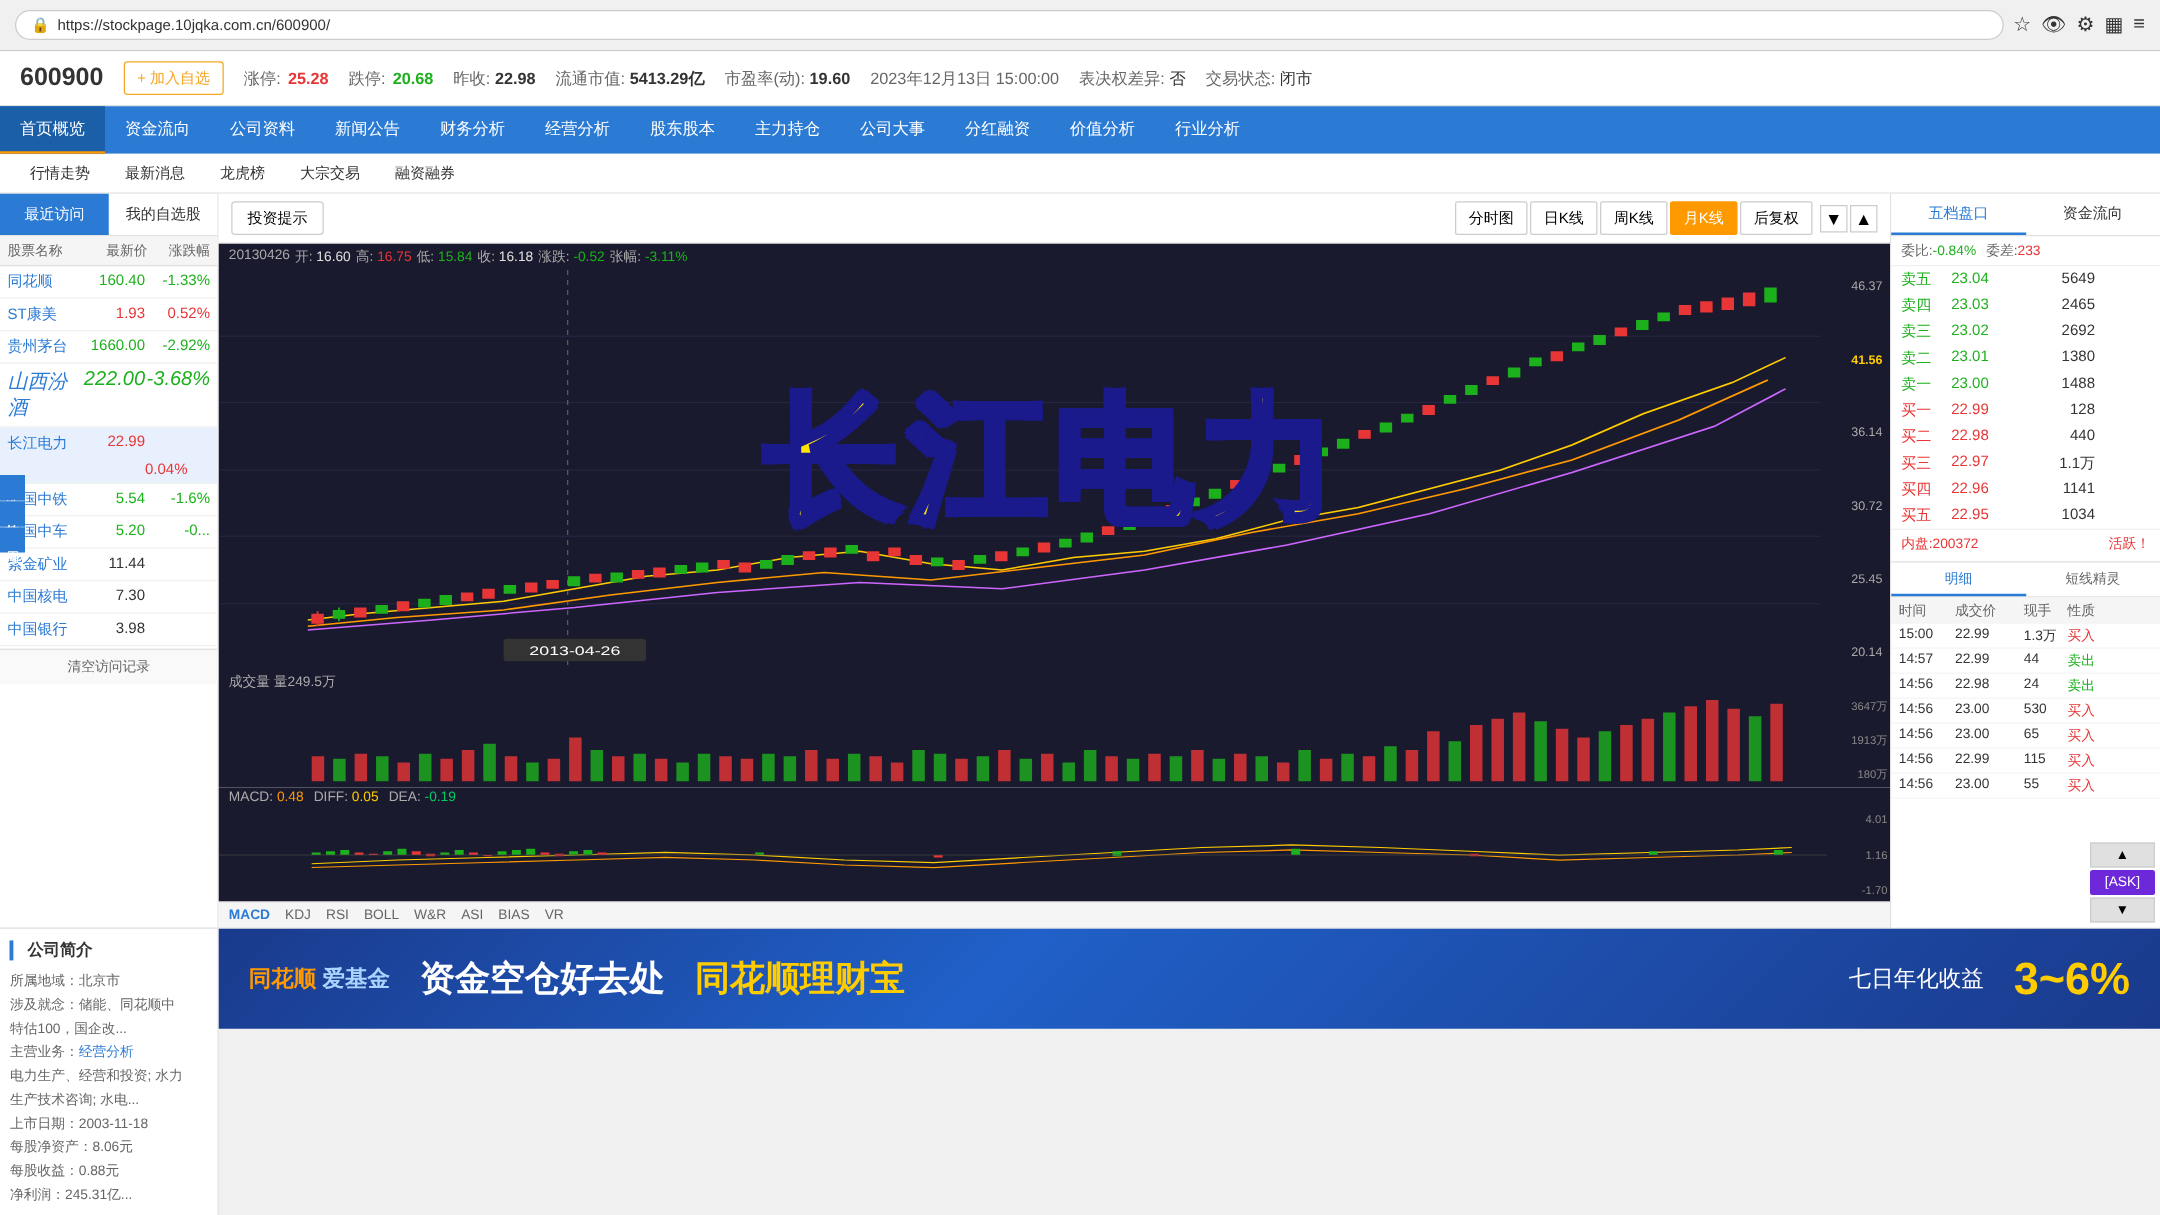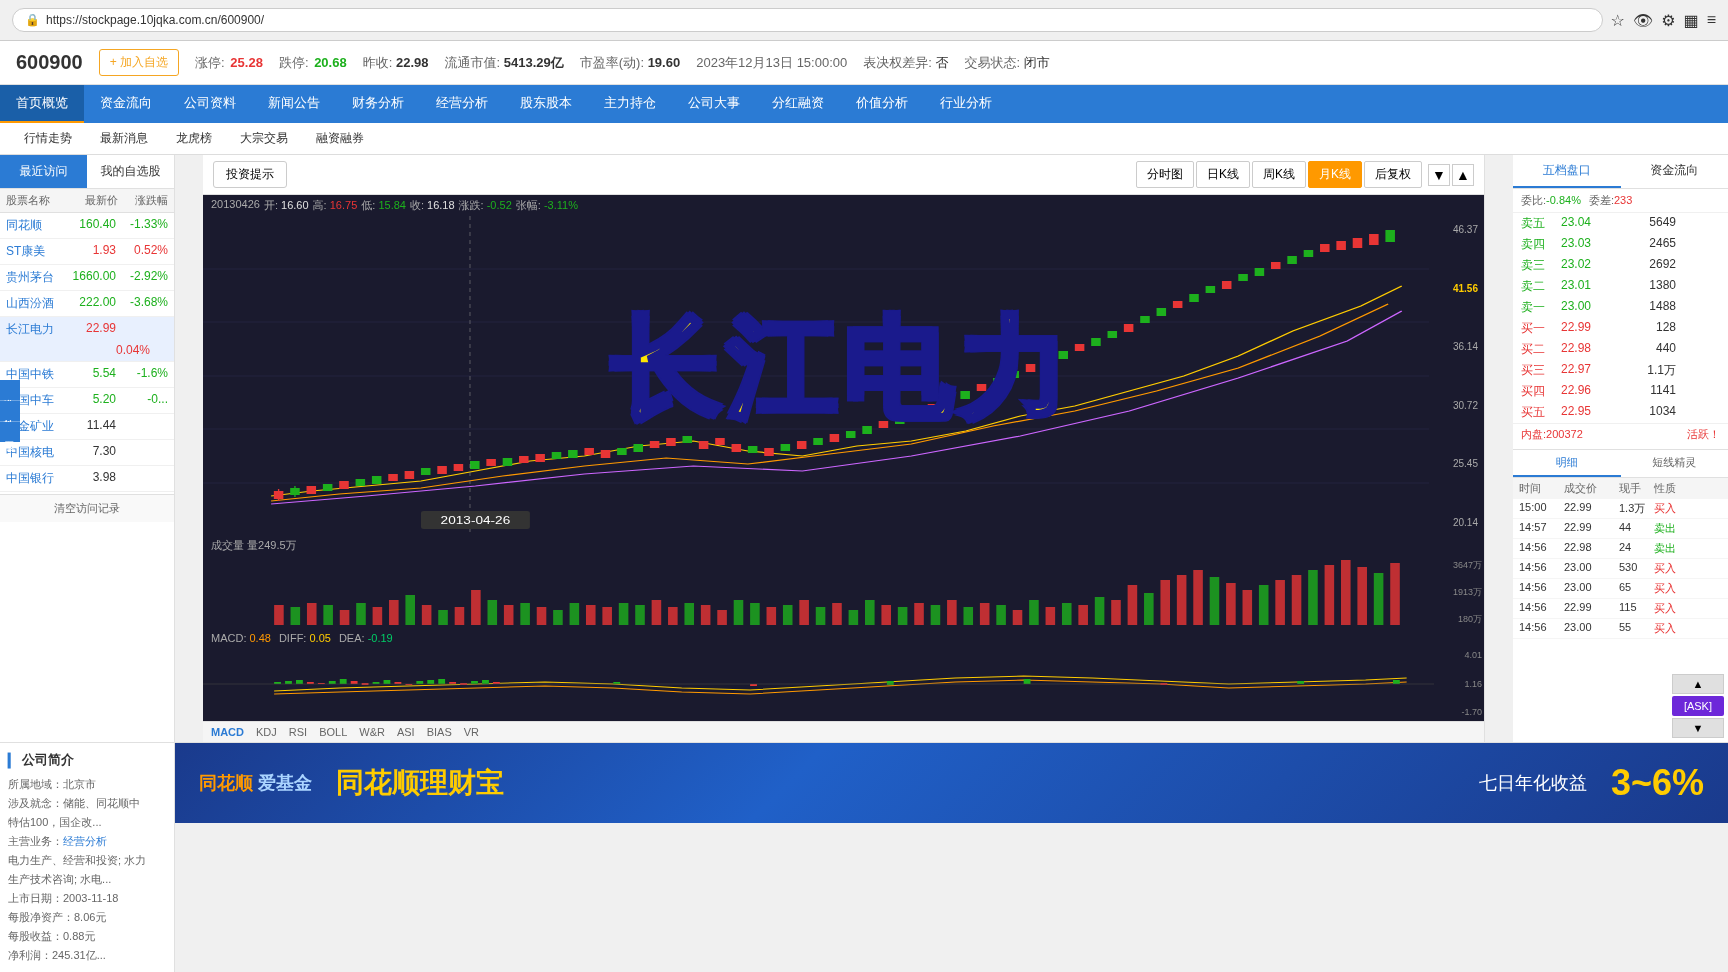--- a/index.html
+++ b/index.html
@@ -77,21 +77,21 @@
 </div>
 
 <div style="background:#fff; border-bottom:1px solid #ddd; display:flex; padding:0 10px;">
   <a style="color:#333; padding:7px 14px; text-decoration:none; font-size:12px; cursor:pointer;">行情走势</a>
   <a style="color:#333; padding:7px 14px; text-decoration:none; font-size:12px; cursor:pointer;">最新消息</a>
   <a style="color:#333; padding:7px 14px; text-decoration:none; font-size:12px; cursor:pointer;">龙虎榜</a>
   <a style="color:#333; padding:7px 14px; text-decoration:none; font-size:12px; cursor:pointer;">大宗交易</a>
   <a style="color:#333; padding:7px 14px; text-decoration:none; font-size:12px; cursor:pointer;">融资融券</a>
 </div>
 
-<div style="display:flex;gap:28px;">
+<div style="display:flex;">
 
   <div style="width:175px; background:#fff; border-right:1px solid #e0e0e0;">
     <div style="display:flex; border-bottom:1px solid #e0e0e0;">
       <div style="flex:1; text-align:center; padding:8px 4px; font-size:12px; cursor:pointer; color:#fff; background:#2b7bd4;">最近访问</div>
       <div style="flex:1; text-align:center; padding:8px 4px; font-size:12px; cursor:pointer; color:#333;">我的自选股</div>
     </div>
     <div style="display:grid; grid-template-columns:1fr 55px 50px; padding:4px 6px; background:#f5f5f5; font-size:11px; color:#666; border-bottom:1px solid #e0e0e0;">
       <span>股票名称</span>
       <span style="text-align:right;">最新价</span>
       <span style="text-align:right;">涨跌幅</span>
@@ -105,21 +105,21 @@
         <div style="display: grid; grid-template-columns: 1fr 55px 52px; padding: 4px 6px; border-bottom: 1px solid rgb(240, 240, 240); cursor: pointer; font-size: 12px;">
           <span style="color: rgb(43, 123, 212);">ST康美</span>
           <span style="text-align: right; color: rgb(232, 53, 53);">1.93</span>
           <span style="text-align: right; color: rgb(232, 53, 53);">0.52%</span>
         </div>
         <div style="display: grid; grid-template-columns: 1fr 55px 52px; padding: 4px 6px; border-bottom: 1px solid rgb(240, 240, 240); cursor: pointer; font-size: 12px;">
           <span style="color: rgb(43, 123, 212);">贵州茅台</span>
           <span style="text-align: right; color: rgb(29, 176, 29);">1660.00</span>
           <span style="text-align: right; color: rgb(29, 176, 29);">-2.92%</span>
         </div>
-        <div style="display: grid; grid-template-columns: 1fr 55px 52px; padding: 4px 6px; border-bottom: 1px solid rgb(240, 240, 240); cursor: pointer; font-size: 12px;">
+        <div style="display: grid; grid-template-columns: 1fr 55px 52px; padding: 4px 6px; border-bottom: 1px solid rgb(240, 240, 240); cursor: pointer; font-size: 16px; font-style: italic;">
           <span style="color: rgb(43, 123, 212);">山西汾酒</span>
           <span style="text-align: right; color: rgb(29, 176, 29);">222.00</span>
           <span style="text-align: right; color: rgb(29, 176, 29);">-3.68%</span>
         </div>
         <div style="display: grid; grid-template-columns: 1fr 55px 52px; padding: 4px 6px; border-bottom: 1px solid rgb(240, 240, 240); cursor: pointer; font-size: 12px; background: rgb(232, 240, 254);">
           <span style="color: rgb(43, 123, 212);">长江电力</span>
           <span style="text-align: right; color: rgb(232, 53, 53);">22.99</span>
           <span style="text-align: left; color: rgb(232, 53, 53); margin-top: 22px;">0.04%</span>
         </div>
         <div style="display: grid; grid-template-columns: 1fr 55px 52px; padding: 4px 6px; border-bottom: 1px solid rgb(240, 240, 240); cursor: pointer; font-size: 12px;">
@@ -593,20 +593,21 @@
         <div style="font-size: 11px; margin-bottom: 4px; color: rgb(102, 102, 102);">每股收益：0.88元</div>
         <div style="font-size: 11px; margin-bottom: 4px; color: rgb(102, 102, 102);">净利润：245.31亿...</div>
       </div>
   </div>
   <div style="flex:1; border-top:1px solid #e0e0e0;">
 
     <div style="background:linear-gradient(135deg, #1a3a8c 0%, #2060c8 40%, #1a3a8c 100%); padding:16px 24px; display:flex; align-items:center; gap:24px; min-height:80px;">
       <div style="color:#fff; font-size:18px; font-weight:bold; white-space:nowrap;">
         <span style="color:#ff9900;">同花顺</span> <span style="color:#aad4ff;">爱基金</span>
       </div>
+      <div style="color:#fff; font-size:28px; font-weight:bold;">资金空仓好去处</div>
       <div style="color:#ffcc00; font-size:28px; font-weight:bold;">同花顺理财宝</div>
       <div style="color:#fff; font-size:18px; margin-left:auto;font-family:Liberation Serif, serif;">七日年化收益</div>
       <div style="color:#ffcc00; font-size:36px; font-weight:bold;">3~6%</div>
     </div>
   </div>
 </div>
 
 <div style="position:fixed; left:0; top:380px; display:flex; flex-direction:column; z-index:100;">
   <div style="background:#2b7bd4; color:#fff; writing-mode:vertical-rl; padding:10px 4px; font-size:11px; cursor:pointer; border-bottom:1px solid rgba(255,255,255,0.3); width:20px;">立选</div>
   <div style="background:#2b7bd4; color:#fff; writing-mode:vertical-rl; padding:10px 4px; font-size:11px; cursor:pointer; border-bottom:1px solid rgba(255,255,255,0.3); width:20px;">软件</div>

